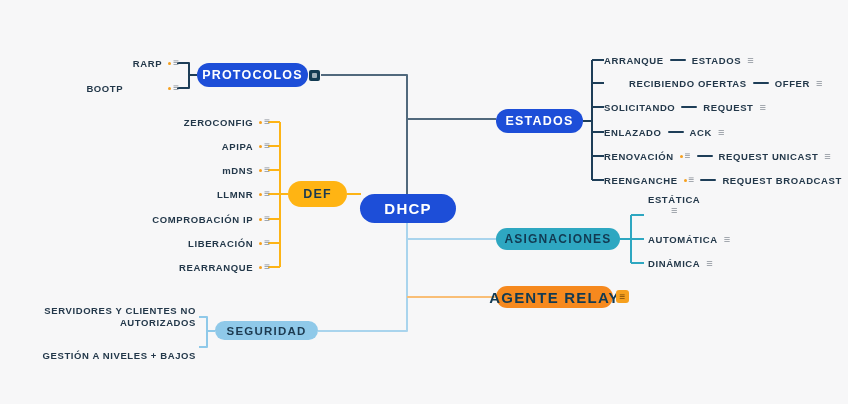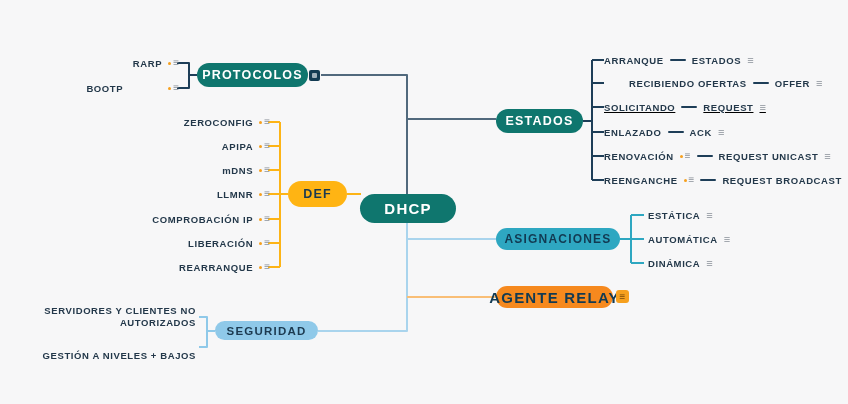--- a/index.html
+++ b/index.html
@@ -19,21 +19,21 @@
   .pill{
     position:absolute;
     display:flex;align-items:center;justify-content:center;
     border-radius:14px;
     font-weight:bold;
     letter-spacing:1.2px;
     white-space:nowrap;
     box-sizing:border-box;
     cursor:default;
   }
-  .pill.navy{background:#0f766e;color:#ffffff;}
+  .pill.navy{background:#1d4ed8;color:#ffffff;}
   .pill.yellow{background:#ffb413;color:#1c3a50;}
   .pill.teal{background:#2ea7c1;color:#123a52;}
   .pill.orange{background:#f6891e;color:#123a52;}
   .pill.ltblue{background:#8fc9e9;color:#1c3a50;}
 
   #pill-protocolos{left:197px;top:63px;width:111px;height:24px;font-size:12.5px;}
   #pill-estados{left:496px;top:109px;width:87px;height:24px;font-size:12.5px;}
   #pill-dhcp{left:360px;top:194px;width:96px;height:29px;font-size:15px;border-radius:15px;}
   #pill-def{left:288px;top:181px;width:59px;height:26px;font-size:12.5px;border-radius:13px;}
   #pill-asignaciones{left:496px;top:228px;width:124px;height:22px;font-size:12px;}
@@ -186,21 +186,21 @@
     <span class="dash"></span>
     <span class="lbl">ESTADOS</span>
     <span class="menu-icon">≡</span>
   </div>
   <div class="row" style="left:604px;top:77px;padding-left:25px;">
     <span class="lbl">RECIBIENDO OFERTAS</span>
     <span class="dash"></span>
     <span class="lbl">OFFER</span>
     <span class="menu-icon">≡</span>
   </div>
-  <div class="row" style="left:604px;top:101px;text-decoration:underline;">
+  <div class="row" style="left:604px;top:101px;">
     <span class="lbl">SOLICITANDO</span>
     <span class="dash"></span>
     <span class="lbl">REQUEST</span>
     <span class="menu-icon">≡</span>
   </div>
   <div class="row" style="left:604px;top:126px;">
     <span class="lbl">ENLAZADO</span>
     <span class="dash"></span>
     <span class="lbl">ACK</span>
     <span class="menu-icon">≡</span>
@@ -219,21 +219,21 @@
     <span class="lbl">REENGANCHE</span>
     <span class="note-icon">
         <span class="dot"></span>
         <span class="bars">≡</span>
       </span>
     <span class="dash"></span>
     <span class="lbl">REQUEST BROADCAST</span>
     <span class="menu-icon">≡</span>
   </div>
 
-  <div class="row" style="left:648px;top:209px;">
+  <div class="row" style="left:648px;top:194px;flex-direction:column;">
     <span class="lbl">ESTÁTICA</span>
     <span class="menu-icon">≡</span>
   </div>
   <div class="row" style="left:648px;top:233px;">
     <span class="lbl">AUTOMÁTICA</span>
     <span class="menu-icon">≡</span>
   </div>
   <div class="row" style="left:648px;top:257px;">
     <span class="lbl">DINÁMICA</span>
     <span class="menu-icon">≡</span>

